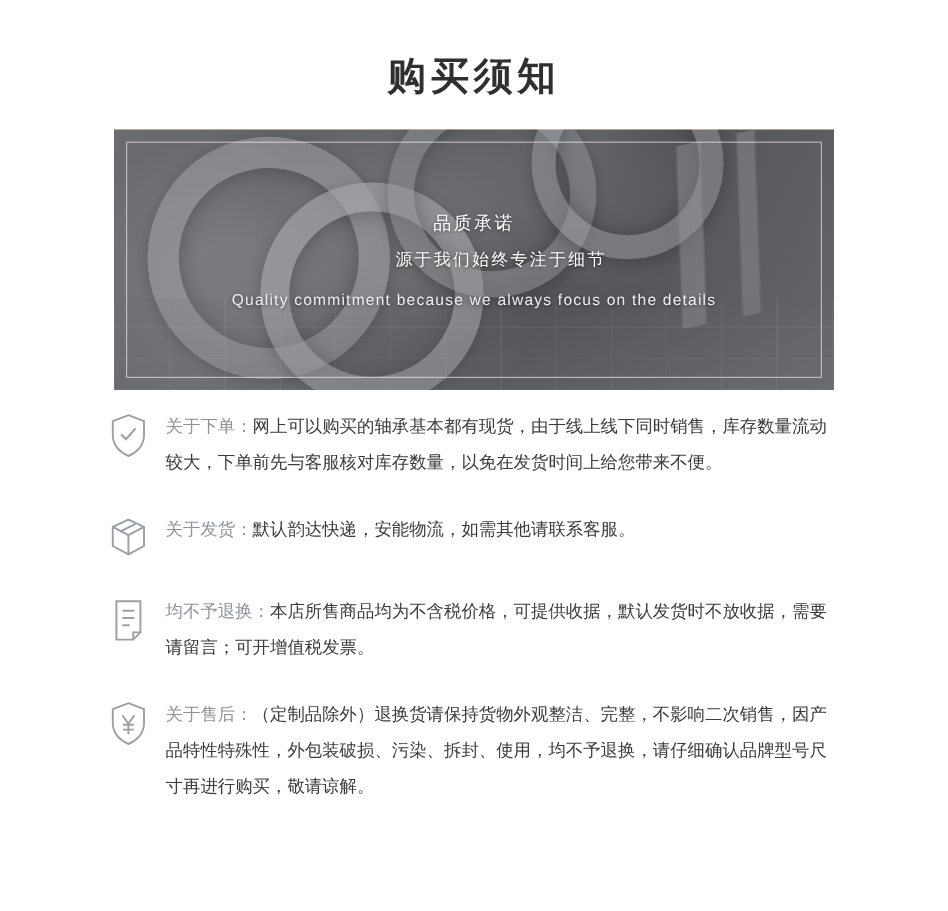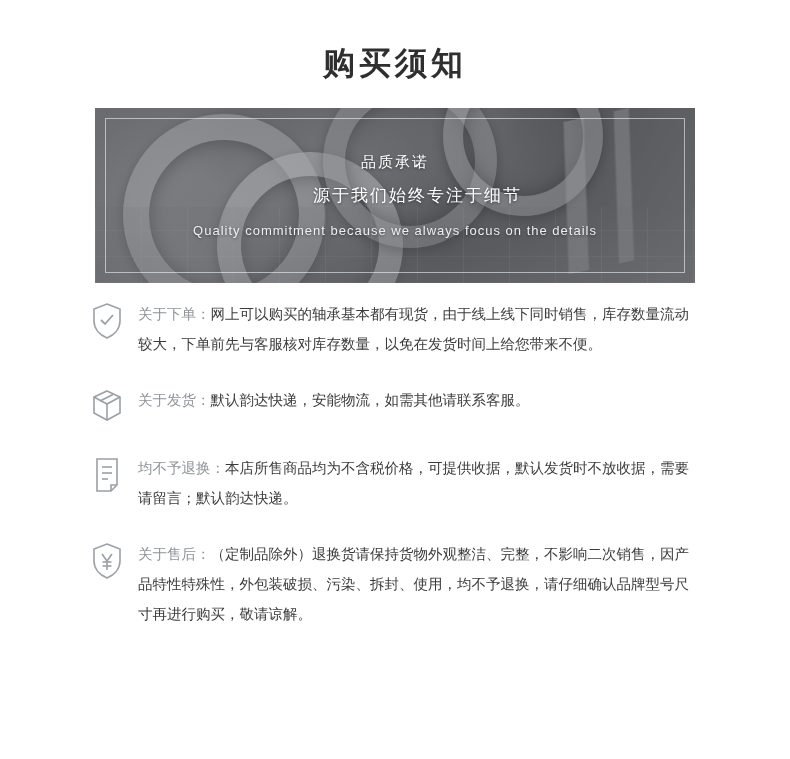--- a/index.html
+++ b/index.html
@@ -49,21 +49,21 @@
     letter-spacing: 3px;
     color: #8c8c8c;
     padding: 0 12px;
     white-space: nowrap;
   }
 
   
   .banner {
     position: relative;
     width: 600px;
-    height: 175px;
+    height: 217px;
     margin: 26px auto 0 auto;
     overflow: hidden;
     background: #a16207;
   }
   .banner-photo {
     position: absolute;
     inset: 0;
     background:
       radial-gradient(circle at 16% 62%, rgba(255,255,255,0.30) 0 8%, rgba(255,255,255,0) 26%),
       radial-gradient(circle at 40% 40%, rgba(255,255,255,0.22) 0 10%, rgba(255,255,255,0) 30%),
@@ -121,21 +121,21 @@
     justify-content: center;
     color: #ffffff;
     text-shadow: 0 1px 3px rgba(0,0,0,0.45);
   }
   .banner-line1 {
     font-size: 15px;
     letter-spacing: 2px;
     margin-bottom: 12px;
   }
   .banner-line2 {
-    font-size: 17px;
+    font-size: 14px;
     letter-spacing: 2px;
     margin-bottom: 16px;
     margin-left: 45px;
   }
   .banner-line3 {
     font-size: 13px;
     letter-spacing: 1px;
     color: #eceef0;
   }
 
@@ -228,21 +228,21 @@
       <div class="note-icon">
         <svg width="34" height="40" viewBox="0 0 34 40" fill="none" stroke="#9aa0a6" stroke-width="1.6">
           <path d="M7 4 H27 V30 L21 36 H7 Z"></path>
           <path d="M21 36 V30 H27"></path>
           <path d="M12 12 H22"></path>
           <path d="M12 18 H22"></path>
           <path d="M12 24 H18"></path>
         </svg>
       </div>
       <div class="note-body">
-        <span class="note-label">均不予退换：</span><span class="note-text">本店所售商品均为不含税价格，可提供收据，默认发货时不放收据，需要请留言；默认韵达快递。</span>
+        <span class="note-label">均不予退换：</span><span class="note-text">本店所售商品均为不含税价格，可提供收据，默认发货时不放收据，需要请留言；可开增值税发票。</span>
       </div>
     </div>
 
     <div class="note">
       <div class="note-icon">
         <svg width="34" height="40" viewBox="0 0 34 40" fill="none" stroke="#9aa0a6" stroke-width="1.6">
           <path d="M17 3 L30 8 V20 C30 28 24 34 17 37 C10 34 4 28 4 20 V8 Z"></path>
           <path d="M12 13 L17 20 L22 13"></path>
           <path d="M12.5 21 H21.5"></path>
           <path d="M12.5 25 H21.5"></path>

